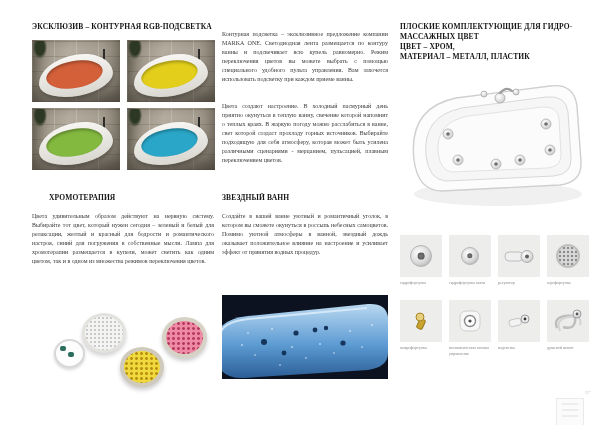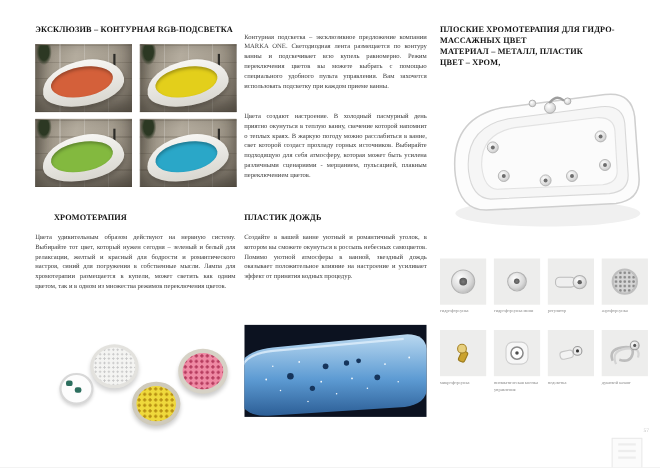--- a/index.html
+++ b/index.html
@@ -126,21 +126,21 @@
       <div class="lamp-disc perf-lamp"></div>
       <div class="lamp-disc yellow-lamp"></div>
       <div class="lamp-disc pink-lamp"></div>
     </div>
   </div>
 
   <div class="col" id="col2">
     <div class="body-text" style="position:absolute;left:0;top:30px;width:166px;">Контурная подсветка – эксклюзивное предложение компании MARKA ONE. Светодиодная лента размещается по контуру ванны и подсвечивает всю купель равномерно. Режим переключения цветов вы можете выбрать с помощью специального удобного пульта управления. Вам захочется использовать подсветку при каждом приеме ванны.</div>
     <div class="body-text" style="position:absolute;left:0;top:102px;width:166px;">Цвета создают настроение. В холодный пасмурный день приятно окунуться в теплую ванну, свечение которой напомнит о теплых краях. В жаркую погоду можно расслабиться в ванне, свет которой создаст прохладу горных источников. Выбирайте подходящую для себя атмосферу, которая может быть усилена различными сценариями - мерцанием, пульсацией, плавным переключением цветов.</div>
 
-    <div class="h1" style="position:absolute;left:0;top:193px;">ПЛАСТИК ДОЖДЬ</div>
+    <div class="h1" style="position:absolute;left:0;top:193px;">ЗВЕЗДНЫЙ ВАНН</div>
     <div class="body-text" style="position:absolute;left:0;top:212px;width:166px;">Создайте в вашей ванне уютный и романтичный уголок, в котором вы сможете окунуться в россыпь небесных самоцветов. Помимо уютной атмосферы в ванной, звездный дождь оказывает положительное влияние на настроение и усиливает эффект от принятия водных процедур.</div>
 
     <div class="star-img">
       <svg width="166" height="84" viewBox="0 0 166 84">
         <defs>
           <linearGradient id="waterG" x1="0" y1="0" x2="0" y2="1">
             <stop offset="0" stop-color="#b9d8f0"></stop>
               <stop offset=".55" stop-color="#5d9bd3"></stop>
               <stop offset="1" stop-color="#2c5e96"></stop>
           </linearGradient>
@@ -169,24 +169,24 @@
           <circle cx="140" cy="52" r=".7"></circle>
             <circle cx="150" cy="30" r=".8"></circle>
             <circle cx="26" cy="38" r=".7"></circle>
         </g>
       </svg>
     </div>
   </div>
 
   <div class="col" id="col3">
     <div class="h1 comp-title" style="position:absolute;left:0;top:22px;width:196px;">
-      <div>ПЛОСКИЕ ХРОМОТЕРАПИЯ ДЛЯ ГИДРО-</div>
+      <div>ПЛОСКИЕ КОМПЛЕКТУЮЩИЕ ДЛЯ ГИДРО-</div>
       <div>МАССАЖНЫХ ЦВЕТ</div>
+      <div>ЦВЕТ – ХРОМ,</div>
       <div>МАТЕРИАЛ – МЕТАЛЛ, ПЛАСТИК</div>
-      <div>ЦВЕТ – ХРОМ,</div>
     </div>
 
     <div class="tub-illustration">
       <svg width="196" height="150" viewBox="0 0 196 150">
         <defs>
           <radialGradient id="jetG" cx=".38" cy=".35" r=".9">
             <stop offset="0" stop-color="#ffffff"></stop>
               <stop offset=".6" stop-color="#d8d8d8"></stop>
               <stop offset="1" stop-color="#a8a8a8"></stop>
           </radialGradient>

